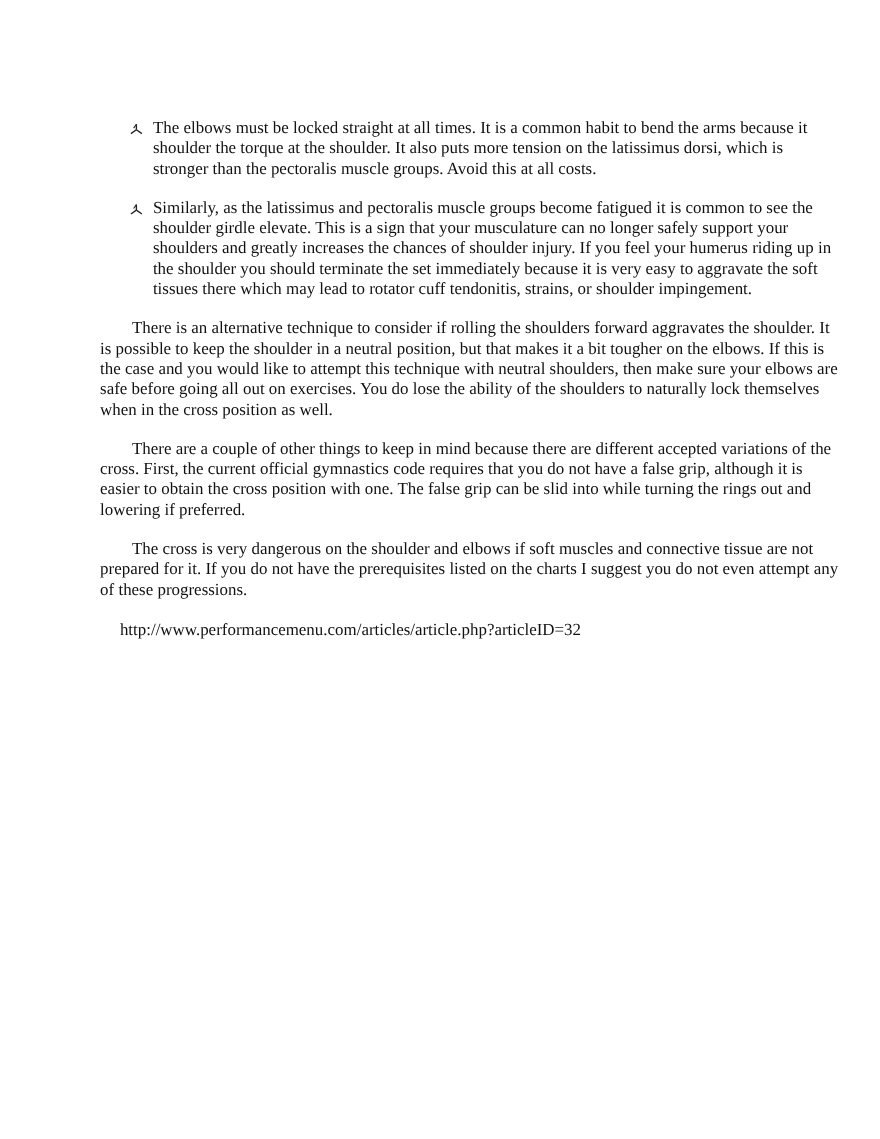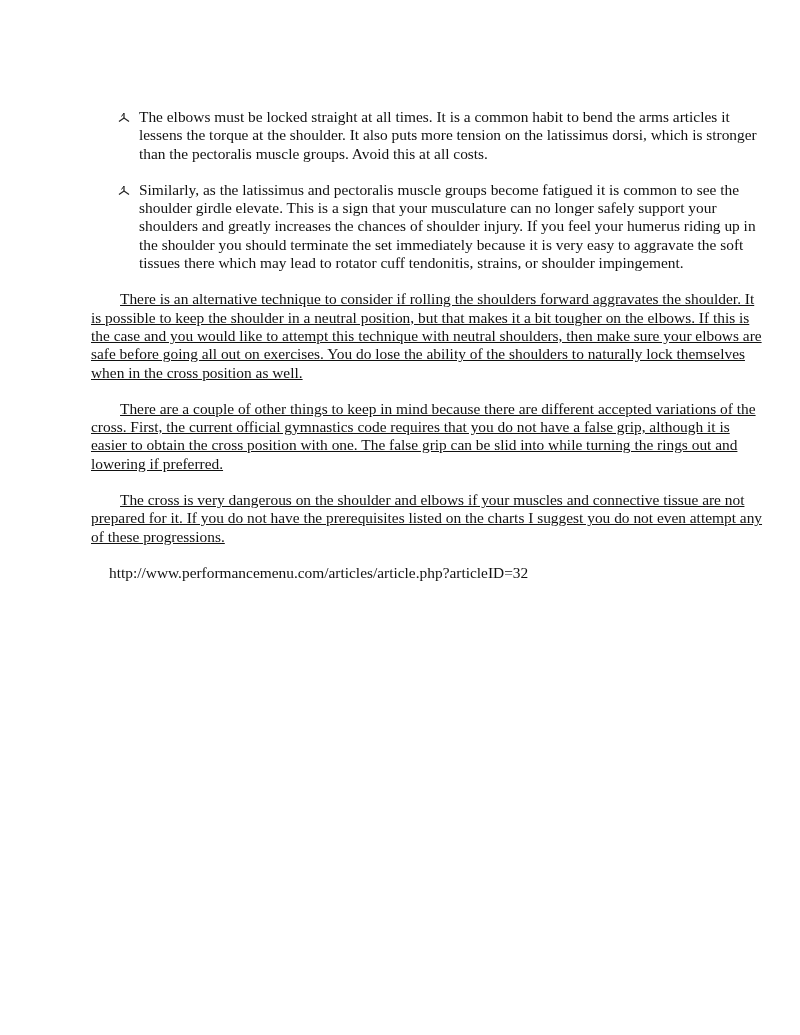--- a/index.html
+++ b/index.html
@@ -40,21 +40,20 @@
       width: 14px;
       height: 18px;
     }
     .bullet-item .bullet-text {
       display: block;
       width: 624px;
     }
     .para {
       margin: 0 0 18px 0;
       text-indent: 29px;
-      text-decoration: underline;
     }
     .url-line {
       margin: 18px;
       text-indent: 0;
     }
     svg { display: block; }
   </style>
 </head>
 <body>
 
@@ -62,32 +61,32 @@
   <ul class="bullets">
     <li class="bullet-item">
       <span class="bullet-icon">
         <svg width="14" height="18" viewBox="0 0 14 18">
           <line x1="7" y1="5" x2="7" y2="10" stroke="#222" stroke-width="1.2"></line>
           <line x1="7" y1="10" x2="2" y2="13.5" stroke="#222" stroke-width="1.2"></line>
           <line x1="7" y1="10" x2="12" y2="13.5" stroke="#222" stroke-width="1.2"></line>
           <line x1="7" y1="5" x2="4.5" y2="8.5" stroke="#222" stroke-width="1"></line>
         </svg>
       </span>
-      <span class="bullet-text">The elbows must be locked straight at all times. It is a common habit to bend the arms articles it lessens the torque at the shoulder. It also puts more tension on the latissimus dorsi, which is stronger than the pectoralis muscle groups. Avoid this at all costs.</span>
+      <span class="bullet-text">The elbows must be locked straight at all times. It is a common habit to bend the arms because it shoulder the torque at the shoulder. It also puts more tension on the latissimus dorsi, which is stronger than the pectoralis muscle groups. Avoid this at all costs.</span>
     </li>
     <li class="bullet-item">
       <span class="bullet-icon">
         <svg width="14" height="18" viewBox="0 0 14 18">
           <line x1="7" y1="5" x2="7" y2="10" stroke="#222" stroke-width="1.2"></line>
           <line x1="7" y1="10" x2="2" y2="13.5" stroke="#222" stroke-width="1.2"></line>
           <line x1="7" y1="10" x2="12" y2="13.5" stroke="#222" stroke-width="1.2"></line>
           <line x1="7" y1="5" x2="4.5" y2="8.5" stroke="#222" stroke-width="1"></line>
         </svg>
       </span>
       <span class="bullet-text">Similarly, as the latissimus and pectoralis muscle groups become fatigued it is common to see the shoulder girdle elevate. This is a sign that your musculature can no longer safely support your shoulders and greatly increases the chances of shoulder injury. If you feel your humerus riding up in the shoulder you should terminate the set immediately because it is very easy to aggravate the soft tissues there which may lead to rotator cuff tendonitis, strains, or shoulder impingement.</span>
     </li>
   </ul>
 
   <p class="para">There is an alternative technique to consider if rolling the shoulders forward aggravates the shoulder. It is possible to keep the shoulder in a neutral position, but that makes it a bit tougher on the elbows. If this is the case and you would like to attempt this technique with neutral shoulders, then make sure your elbows are safe before going all out on exercises. You do lose the ability of the shoulders to naturally lock themselves when in the cross position as well.</p>
   <p class="para">There are a couple of other things to keep in mind because there are different accepted variations of the cross. First, the current official gymnastics code requires that you do not have a false grip, although it is easier to obtain the cross position with one. The false grip can be slid into while turning the rings out and lowering if preferred.</p>
-  <p class="para">The cross is very dangerous on the shoulder and elbows if your muscles and connective tissue are not prepared for it. If you do not have the prerequisites listed on the charts I suggest you do not even attempt any of these progressions.</p>
+  <p class="para">The cross is very dangerous on the shoulder and elbows if soft muscles and connective tissue are not prepared for it. If you do not have the prerequisites listed on the charts I suggest you do not even attempt any of these progressions.</p>
   <p class="url-line">http://www.performancemenu.com/articles/article.php?articleID=32</p>
 </div>
 
 </body></html>

